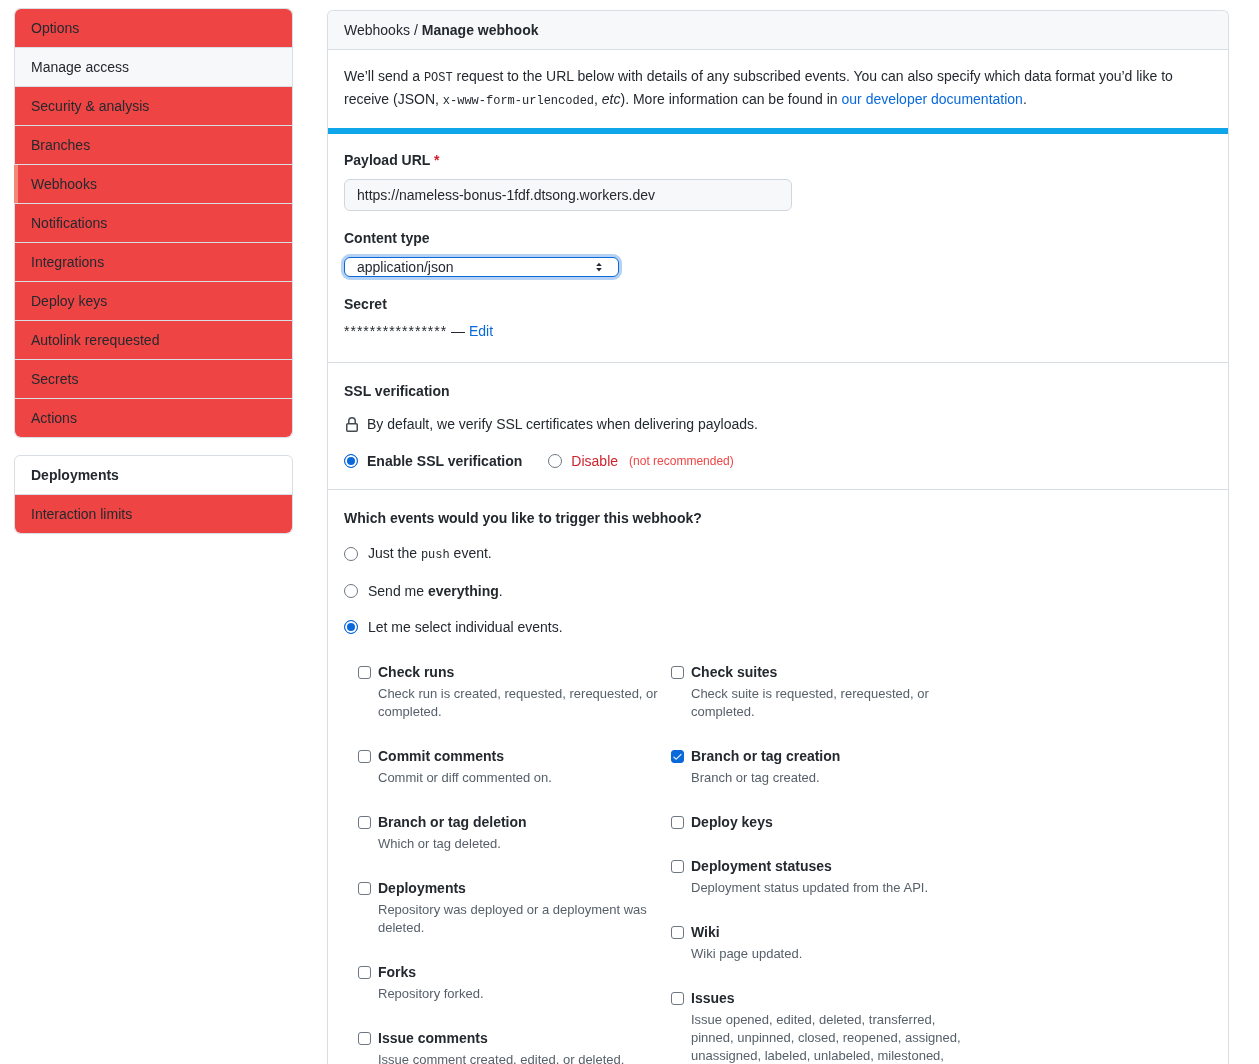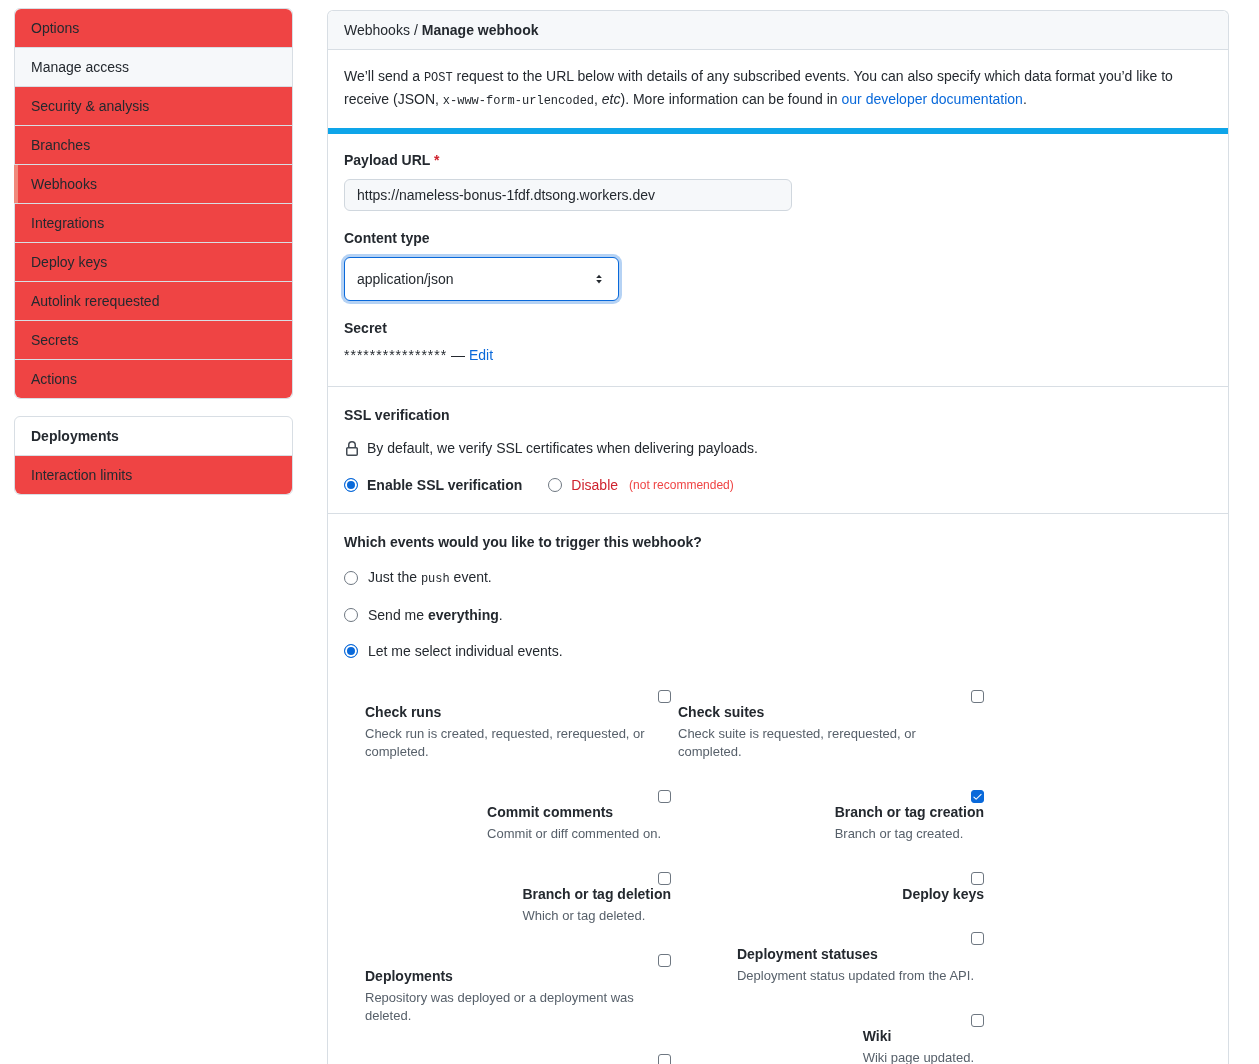--- a/index.html
+++ b/index.html
@@ -51,21 +51,21 @@
   .form-section { padding: 16px 16px 14px; border-bottom: 1px solid #d8dee4; }
   .field-group { margin-bottom: 17px; }
   .field-label { display: block; font-weight: 600; margin-bottom: 8px; line-height: 21px; }
   .required { color: #cf222e; }
   .url-input {
     width: 448px; height: 32px; padding: 5px 12px;
     font-family: "Liberation Sans", "DejaVu Sans", sans-serif; font-size: 14px; color: #24292f;
     background: #f6f8fa; border: 1px solid #d0d7de; border-radius: 6px; outline: none;
   }
   .select {
-    width: 275px; height: 44px; padding: 5px 12px;
+    width: 275px; height: 20px; padding: 5px 12px;
     display: flex; align-items: center; justify-content: space-between;
     background: #fff; border: 1px solid #0969da; border-radius: 6px;
     box-shadow: 0 0 0 3px rgba(9,105,218,0.3); cursor: pointer;
   }
   .secret-line { line-height: 21px; margin-bottom: 6px; }
   .masked { letter-spacing: 1px; }
 
   .ssl-section { padding: 16px 16px 20px; border-bottom: 1px solid #d8dee4; }
   .ssl-title { font-weight: 600; margin: 2px 0 12px; line-height: 21px; }
   .ssl-note { display: flex; align-items: center; gap: 7px; margin-bottom: 18px; line-height: 21px; }
@@ -82,21 +82,21 @@
   .radio.checked {
     border-color: #0969da; background: #0969da; box-shadow: inset 0 0 0 2px #fff;
   }
 
   .events-section { padding: 18px 16px 16px; }
   .events-question { font-weight: 600; margin-bottom: 15px; line-height: 20px; }
   .radio-row { display: flex; align-items: center; gap: 10px; margin-bottom: 16px; line-height: 20px; cursor: pointer; }
 
   .hook-grid { display: flex; margin: 26px 0 0 14px; }
   .hook-col { width: 313px; flex: none; }
-  .hook-item { display: flex; align-items: flex-end; margin-bottom: 26px; flex-direction: column; }
+  .hook-item { display: flex; align-items: flex-start; margin-bottom: 26px; }
   .hook-check {
     width: 13px; height: 13px; flex: none; margin-top: 3px;
     border: 1px solid #6e7781; border-radius: 3px; background: #fff; cursor: pointer;
     display: flex; align-items: center; justify-content: center;
   }
   .hook-check.checked { background: #0969da; border-color: #0969da; }
   .hook-text { margin-left: 7px; }
   .hook-title { font-weight: 600; line-height: 18px; display: block; }
   .hook-desc { margin: 4px 0 0; padding-right: 10px; font-size: 13px; line-height: 18px; color: #57606a; }
 
@@ -107,20 +107,21 @@
 
 <div class="page">
 
   <aside class="sidebar">
     <nav class="menu">
         <div class="menu-item">Options</div>
         <div class="menu-item hover">Manage access</div>
         <div class="menu-item">Security &amp; analysis</div>
         <div class="menu-item">Branches</div>
         <div class="menu-item active">Webhooks</div>
+        <div class="menu-item">Notifications</div>
         <div class="menu-item">Integrations</div>
         <div class="menu-item">Deploy keys</div>
         <div class="menu-item">Autolink rerequested</div>
         <div class="menu-item">Secrets</div>
         <div class="menu-item">Actions</div>
       </nav>
     <nav class="menu">
       <div class="menu-header">Deployments</div>
       <div>
           <div class="menu-item">Interaction limits</div>

